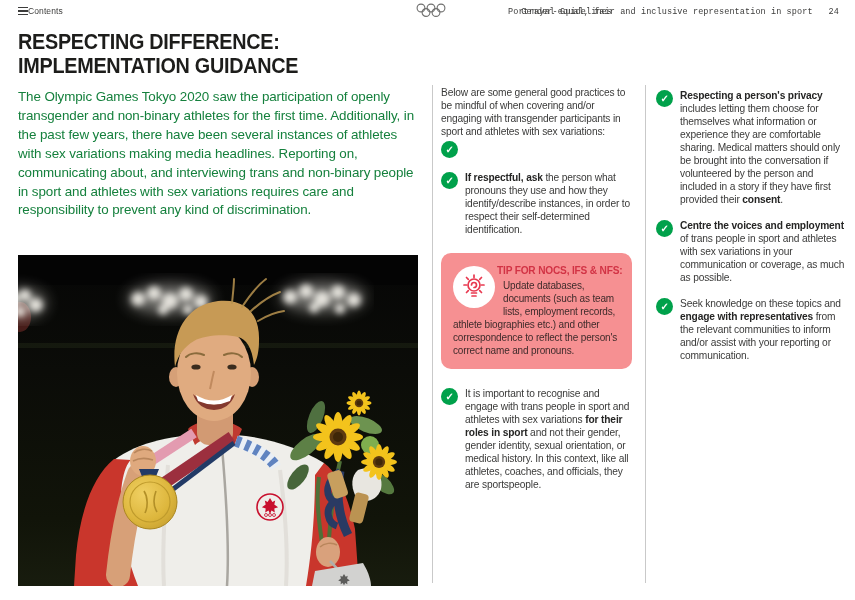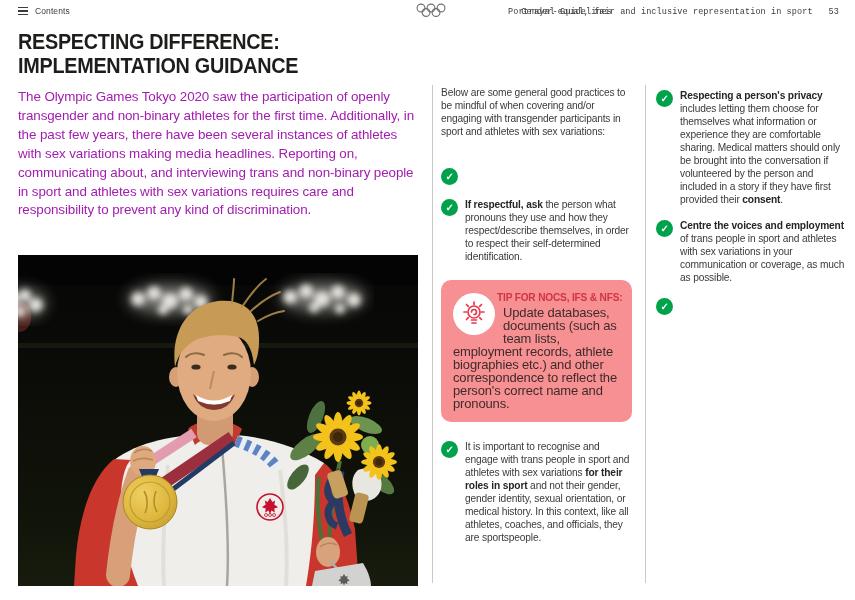--- a/index.html
+++ b/index.html
@@ -1,55 +1,55 @@
 <!DOCTYPE html>
 <html><head>
 <meta charset="utf-8">
 <style>
   * { margin:0; padding:0; box-sizing:border-box; }
   html,body { width:855px; height:600px; background:#ffffff; font-family:"Liberation Sans", sans-serif; color:#1d1d1b; overflow:hidden; }
   .page { position:relative; width:855px; height:600px; background:#fff; }
 
   
   .header { position:absolute; top:0; left:0; width:100%; height:22px; }
-  .hdr-left { position:absolute; left:18px; top:6px; display:flex; align-items:center; gap:7px; }
+  .hdr-left { position:absolute; left:18px; top:6px; display:flex; align-items:center; }
   .menu-icon { display:inline-flex; flex-direction:column; gap:2px; cursor:pointer; }
   .menu-icon span { display:block; width:10px; height:1.4px; background:#3c3c3b; }
   .hdr-txt { font-size:8.5px; color:#3c3c3b; letter-spacing:.1px; }
   .rings { position:absolute; left:416px; top:3px; }
   .hdr-doc { position:absolute; left:508px; top:7px;font-family:Liberation Mono, monospace; }
   .hdr-right { position:absolute; right:16px; top:7px; display:flex; gap:16px;font-family:Liberation Mono, monospace; }
 
   
   .title { position:absolute; left:18px; top:30px; font-weight:bold; font-size:22.5px; line-height:23.5px; letter-spacing:-.3px; color:#1d1d1b; transform:scaleX(.88); transform-origin:left top; white-space:nowrap; }
-  .intro { position:absolute; left:18px; top:88px; width:398px; font-size:13.4px; line-height:18.9px; color:#a21caf; letter-spacing:-.1px; }
+  .intro { position:absolute; left:18px; top:88px; width:398px; font-size:13.4px; line-height:18.9px; color:#15803d; letter-spacing:-.1px; }
 
   
   .photo { position:absolute; left:18px; top:255px; width:400px; height:331px; }
 
   
   .vdiv { position:absolute; top:85px; width:1px; height:498px; background:#c9c9c9; }
   .vdiv.one { left:432px; }
   .vdiv.two { left:645px; }
 
   
   .col { position:absolute; top:86px; font-size:10.2px; line-height:13px; color:#3a3a39; letter-spacing:-.15px; }
   .col.mid { left:441px; width:194px; }
   .col.right { left:656px; width:191px; }
-  .col p.colintro { margin-bottom:29px; }
+  .col p.colintro { margin-bottom:2px; }
   .bullet { display:flex; gap:7px; margin-bottom:13px; }
   .check { flex:0 0 17px; width:17px; height:17px; border-radius:50%; background:#00A14B; color:#fff; font-size:10px; font-weight:bold; display:flex; align-items:center; justify-content:center; margin-top:1px; }
   .btext { flex:1; }
   .btext b { color:#262625; }
 
   
   .tipbox { width:191px; background:#F69092; border-radius:10px; padding:11px 8px 12px 12px; margin:17px 0 18px 0; color:#4a2a2a; }
   .tipicon { float:left; width:42px; height:42px; border-radius:50%; background:#fff; margin:2px 8px 3px 0; display:flex; align-items:center; justify-content:center; }
   .tiptitle { font-weight:bold; font-size:11.5px; line-height:13px; color:#D23345; letter-spacing:-.2px; transform:scaleX(.88); transform-origin:left top; white-space:nowrap; }
-  .tipbody { font-size:13px; line-height:13px; color:#3f2b2b; margin-top:2px; }
+  .tipbody { font-size:10px; line-height:13px; color:#3f2b2b; margin-top:2px; }
 </style>
 </head>
 <body>
 
 <div class="page">
 
   <div class="header">
     <div class="hdr-left">
       <span class="menu-icon">
           <span></span>
@@ -63,21 +63,21 @@
         <circle cx="5" cy="5" r="3.9"></circle>
           <circle cx="15" cy="5" r="3.9"></circle>
           <circle cx="25" cy="5" r="3.9"></circle>
         <circle cx="10" cy="9.5" r="3.9"></circle>
           <circle cx="20" cy="9.5" r="3.9"></circle>
       </g>
     </svg>
     <span class="hdr-txt hdr-doc">Portrayal Guidelines</span>
     <div class="hdr-right">
       <span class="hdr-txt">Gender-equal, fair and inclusive representation in sport</span>
-      <span class="hdr-txt">53</span>
+      <span class="hdr-txt">24</span>
     </div>
   </div>
 
   <div class="title">
     <div>RESPECTING DIFFERENCE:</div>
     <div>IMPLEMENTATION GUIDANCE</div>
   </div>
 
   <p class="intro">The Olympic Games Tokyo 2020 saw the participation of openly transgender and non-binary athletes for the first time. Additionally, in the past few years, there have been several instances of athletes with sex variations making media headlines. Reporting on, communicating about, and interviewing trans and non-binary people in sport and athletes with sex variations requires care and responsibility to prevent any kind of discrimination.</p>
 
@@ -236,21 +236,21 @@
 
   <div class="col mid">
     <p class="colintro">Below are some general good practices to be mindful of when covering and/or engaging with transgender participants in sport and athletes with sex variations:</p>
 
     <div class="bullet">
       <span class="check">✓</span>
     </div>
 
     <div class="bullet">
       <span class="check">✓</span>
-      <p class="btext"><b>If respectful, ask</b><span> the person what pronouns they use and how they respect/describe themselves, in order to respect their self-determined identification.</span></p>
+      <p class="btext"><b>If respectful, ask</b><span> the person what pronouns they use and how they identify/describe instances, in order to respect their self-determined identification.</span></p>
     </div>
 
     <div class="tipbox">
       <span class="tipicon">
         <svg width="28" height="28" viewBox="0 0 28 28" fill="none" stroke="#E8384F" stroke-width="1.7" stroke-linecap="round">
           <circle cx="14" cy="12" r="6"></circle>
           <path d="M11.5,12 a2.5,2.5 0 1 1 2.5,2.5"></path>
           <path d="M11.5,20 h5 M12,23 h4"></path>
           <path d="M14,2 v2.5 M4,12 h2.5 M21.5,12 H24 M6.5,4.5 l1.8,1.8 M21.5,4.5 l-1.8,1.8 M6.5,19.5 l1.8,-1.8 M21.5,19.5 l-1.8,-1.8"></path>
         </svg>
@@ -269,16 +269,17 @@
     <div class="bullet" style="margin-top:3px;">
       <span class="check">✓</span>
       <p class="btext"><b>Respecting a person's privacy</b><span> includes letting them choose for themselves what information or experience they are comfortable sharing. Medical matters should only be brought into the conversation if volunteered by the person and included in a story if they have first provided their </span><b>consent</b><span>.</span></p>
     </div>
     <div class="bullet">
       <span class="check">✓</span>
       <p class="btext"><b>Centre the voices and employment</b><span> of trans people in sport and athletes with sex variations in your communication or coverage, as much as possible.</span></p>
     </div>
     <div class="bullet">
       <span class="check">✓</span>
+      <p class="btext"><span>Seek knowledge on these topics and </span><b>engage with representatives</b><span> from the relevant communities to inform and/or assist with your reporting or communication.</span></p>
     </div>
   </div>
 
 </div>
 
 </body></html>

